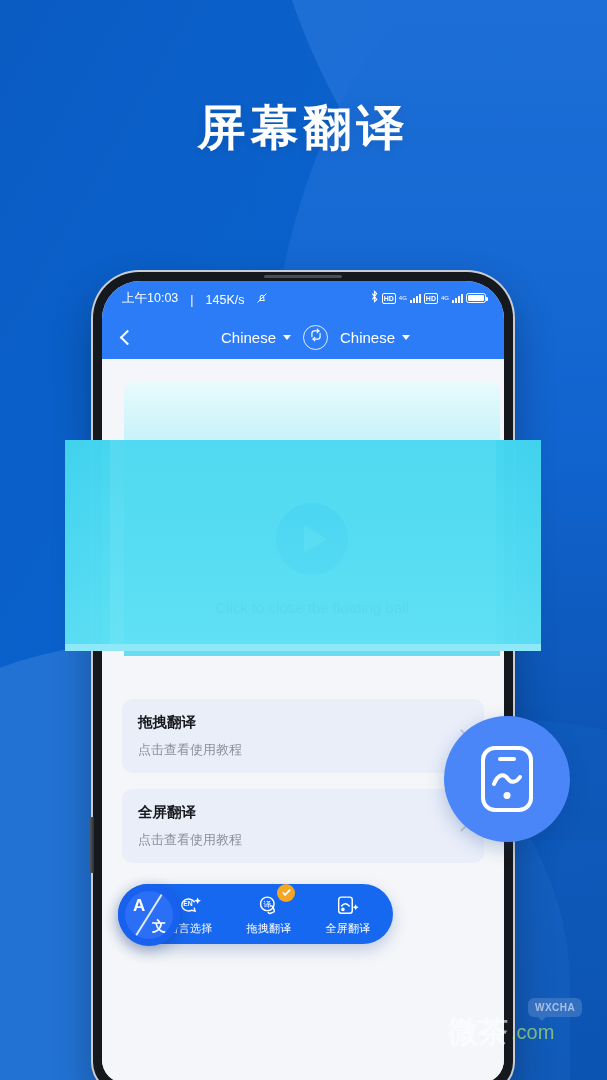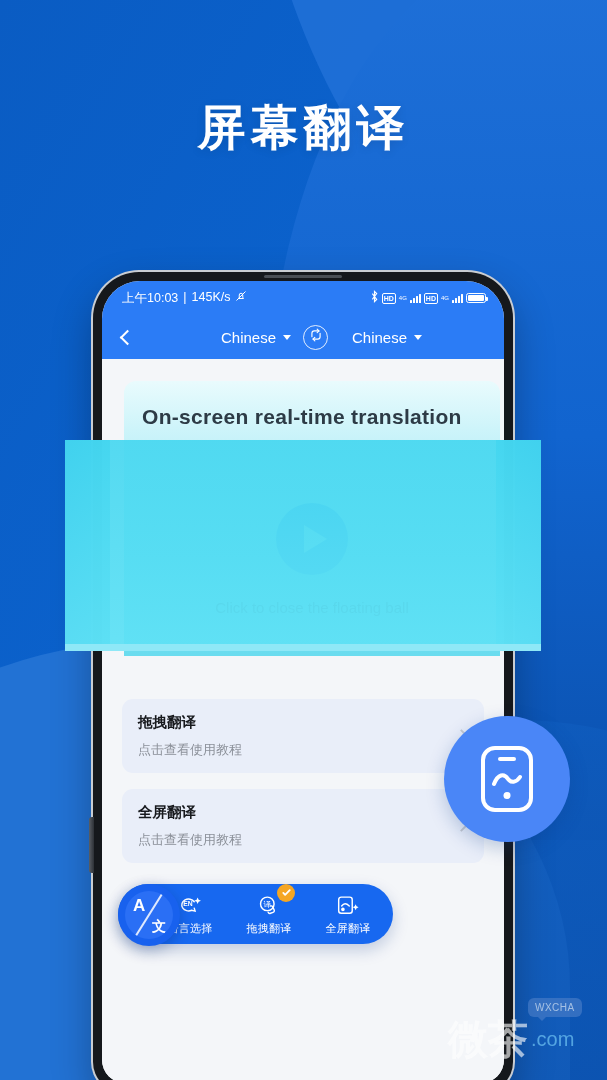--- a/index.html
+++ b/index.html
@@ -64,21 +64,21 @@
     border-radius:38px 38px 23px 23px;
     background:#f4f6f9;
   }
 
   
   .statusbar{
     height:34px; background:#2b7cf6; color:#fff;
     display:flex; align-items:center; justify-content:space-between;
     padding:0 18px 0 20px; font-size:12.5px;
   }
-  .sb-left{ display:flex; align-items:flex-start; gap:5px; white-space:nowrap; }
+  .sb-left{ display:flex; align-items:flex-end; gap:12px; white-space:nowrap; }
   .sb-right{ display:flex; align-items:center; gap:3px; }
   .bars{ display:flex; align-items:flex-end; gap:1px; height:10px; }
   .bars i{ display:block; width:2px; background:#fff; border-radius:.5px; }
   .bars i:nth-child(1){height:3px}.bars i:nth-child(2){height:5px}
   .bars i:nth-child(3){height:7px}.bars i:nth-child(4){height:9px}
   .tag{ font-size:7px; border:1px solid #fff; border-radius:2px; padding:0 1px;
         line-height:9px; font-weight:bold; }
   .sup{ font-size:6px; vertical-align:super; }
   .battery{ width:20px; height:10px; border:1.3px solid #fff; border-radius:2.5px;
             position:relative; padding:1px; }
@@ -87,21 +87,21 @@
   .battery span{ display:block; height:100%; background:#fff; border-radius:1px; }
 
   
   .navbar{
     height:44px; background:#2b7cf6; color:#fff;
     display:flex; align-items:center; padding:0 16px; gap:10px;
   }
   .chev-back{ width:11px; height:11px; border-left:2.4px solid #fff;
     border-bottom:2.4px solid #fff; transform:rotate(45deg); margin-left:4px; }
   .lang-group{ flex:1; display:flex; align-items:center; justify-content:center; gap:12px; }
-  .lang{ display:flex; align-items:center; gap:7px; font-size:15px;margin-left:12px; }
+  .lang{ display:flex; align-items:center; gap:7px; font-size:15px; }
   .caret{ width:0;height:0;border-left:4.5px solid transparent;
           border-right:4.5px solid transparent;border-top:5.5px solid #fff; }
   .swapbtn{ width:25px;height:25px;border:1.6px solid rgba(255,255,255,.85);
             border-radius:50%; display:flex;align-items:center;justify-content:center; }
 
   
   .panel-wrap{ position:absolute; left:0; top:0; width:607px; height:1080px;
                pointer-events:none; }
   .panel-bleed{
     position:absolute; left:65px; top:440px; width:476px; height:205px;
@@ -209,25 +209,25 @@
   .ball .cA{ position:absolute; left:8px; top:5px; color:#fff;
     font-size:17px; font-weight:bold; }
   .ball .cW{ position:absolute; right:7px; bottom:3px; color:#fff;
     font-size:14px; font-weight:bold; }
 
   
   .wm{
     position:absolute; left:448px; top:1012px;
     display:flex; align-items:center; gap:3px; opacity:.62;
   }
-  .wm .txt{ color:#ffffff; font-size:40px; font-weight:bold; letter-spacing:0; }
-  .wm .dom{ color:#7dd3fc; font-size:20px; }
+  .wm .txt{ color:#ffffff; font-size:30px; font-weight:bold; letter-spacing:0; }
+  .wm .dom{ color:#bef264; font-size:20px; }
   .wm-bubble{
     position:absolute; left:80px; top:-14px;
-    background:#4c7fc9; color:#fff; font-size:10px; font-weight:normal;
+    background:#4c7fc9; color:#fff; font-size:10px; font-weight:bold;
     padding:4px 7px; border-radius:6px; letter-spacing:.5px;
   }
   .wm-bubble:after{
     content:""; position:absolute; left:9px; bottom:-4px;
     border-left:5px solid transparent;border-right:5px solid transparent;
     border-top:5px solid #4c7fc9;
   }
 </style>
 </head>
 <body>
@@ -304,21 +304,20 @@
             </span>
           </div>
           <div class="lang">
             <span>Chinese</span>
             <span class="caret"></span>
           </div>
         </div>
       </div>
 
       <div class="tcard">
-        <div class="tcard-title">On-screen real-time translation</div>
         <div class="play">
           <span class="tri"></span>
         </div>
         <div class="tcard-sub">Click to close the floating ball</div>
       </div>
 
       <div class="content">
 
         <div class="frow">
           <div class="t">拖拽翻译</div>

